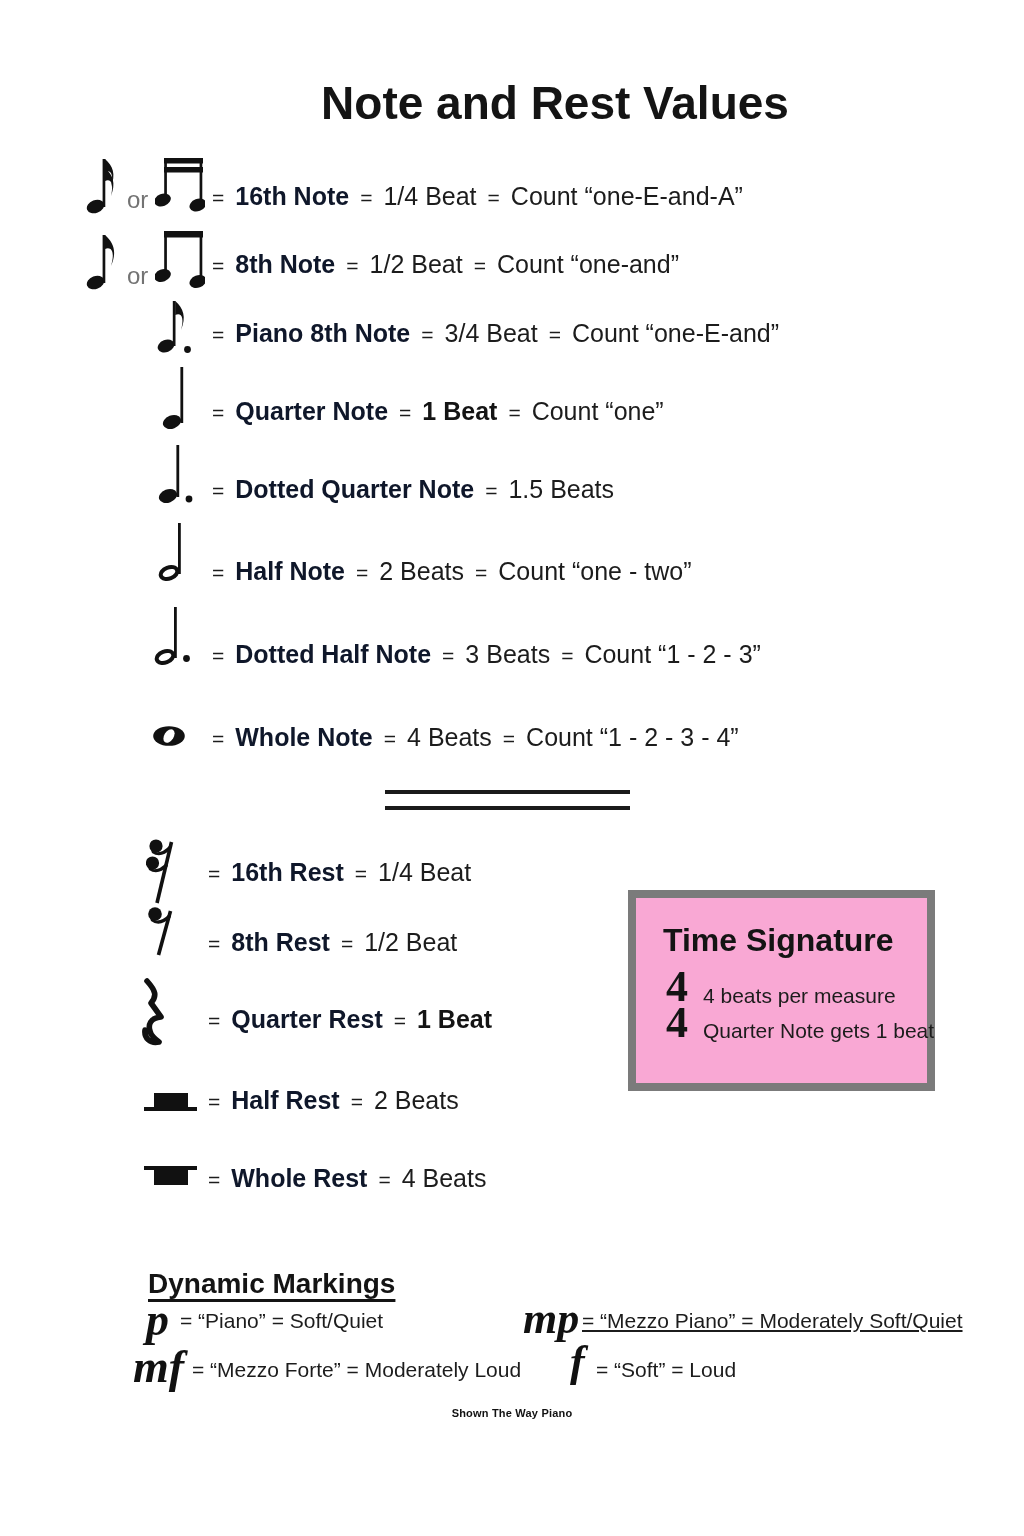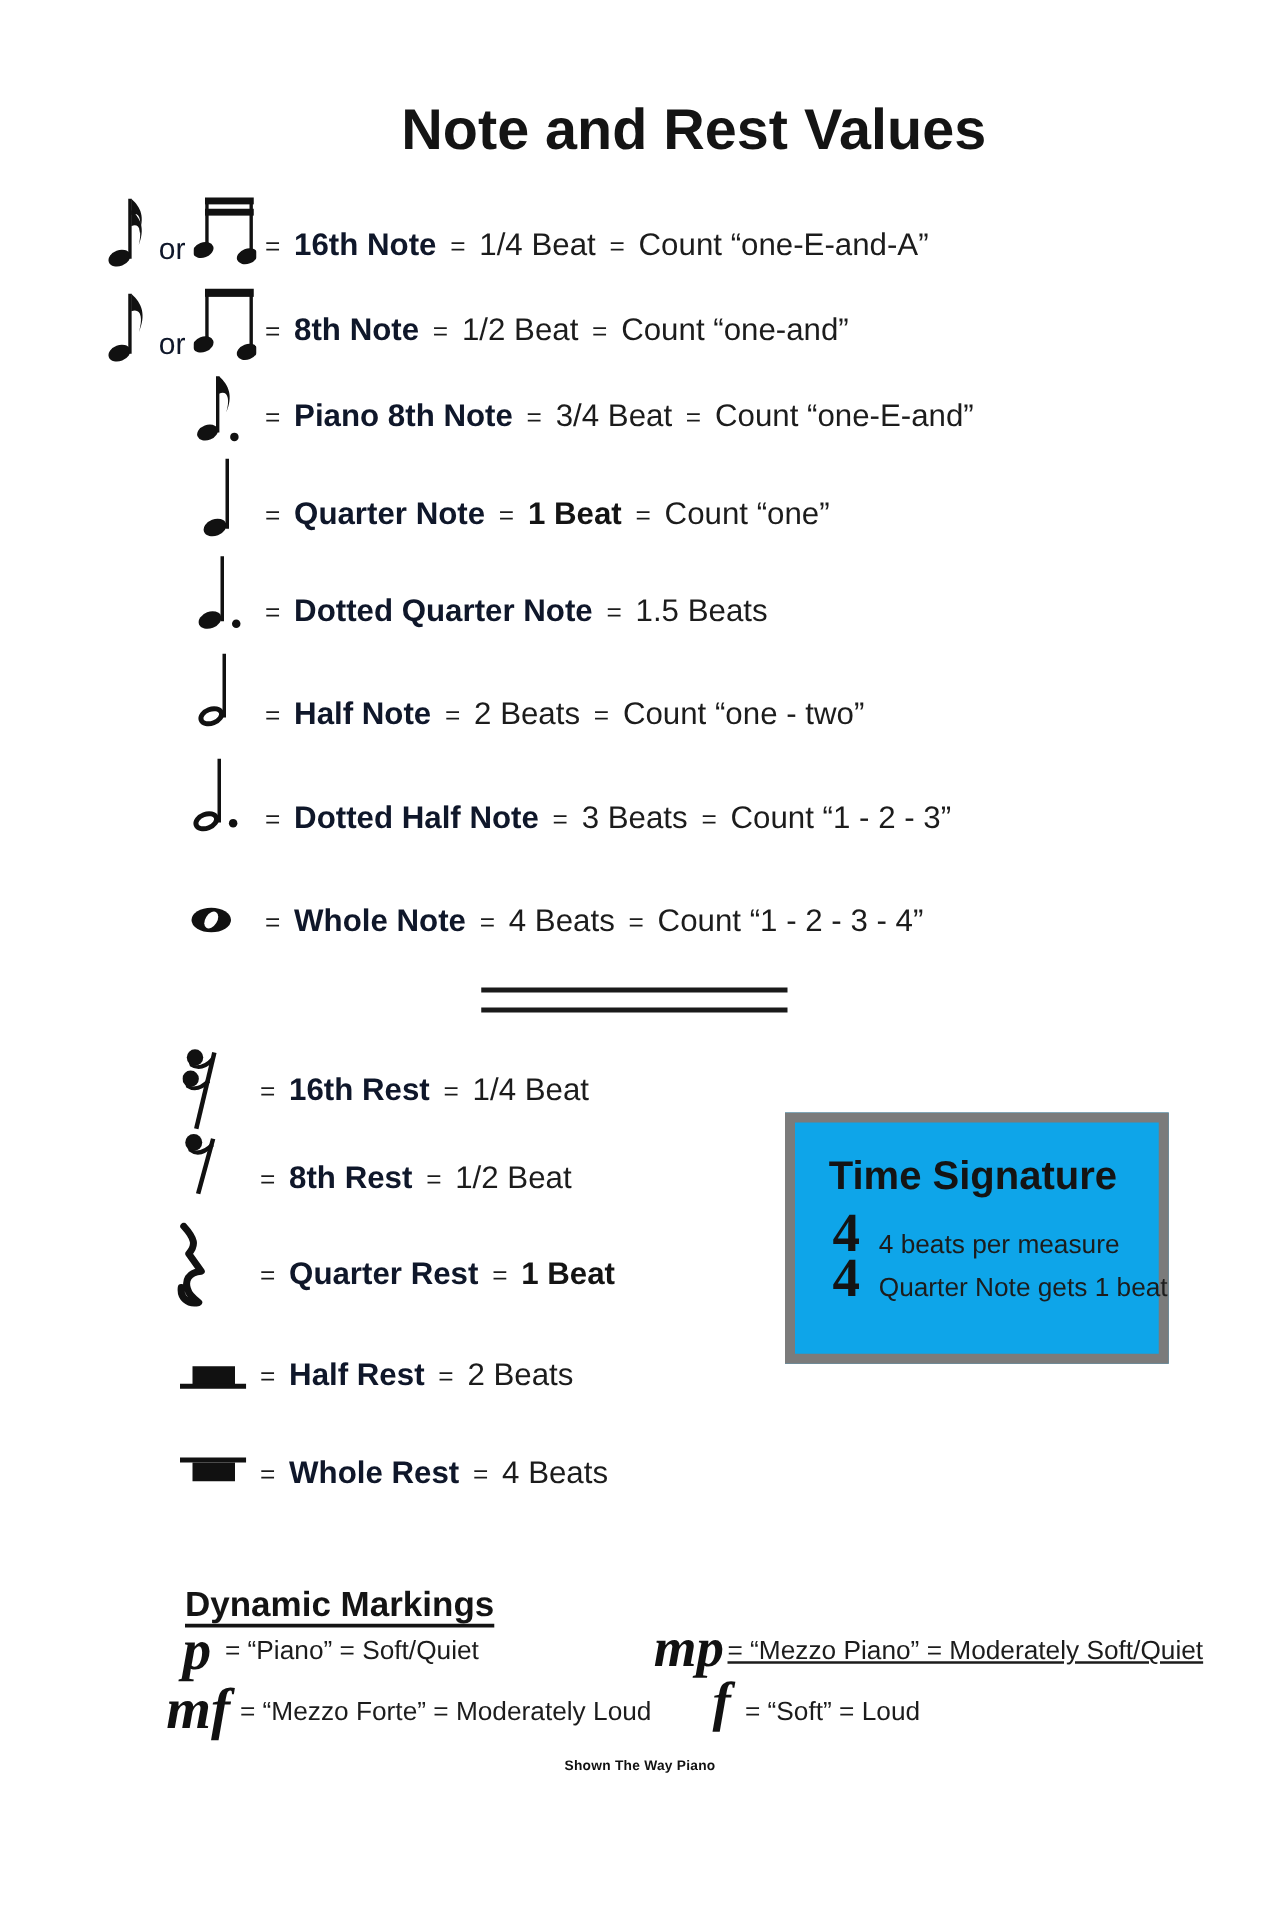--- a/index.html
+++ b/index.html
@@ -2,30 +2,30 @@
 <html><head>
 <meta charset="utf-8">
 <style>
   html,body{margin:0;padding:0;background:#ffffff;}
   .page{position:relative;width:1024px;height:1536px;background:#ffffff;overflow:hidden;
         font-family:"Liberation Sans",sans-serif;color:#1b1b1b;}
   .title{position:absolute;left:0;top:76px;width:100%;text-align:center;
          font-size:46px;font-weight:800;color:#141414;letter-spacing:0px;padding-left:43px;}
   .sym{position:absolute;display:flex;align-items:flex-end;gap:7px;}
   .sym svg{display:block;}
-  .or{font-size:24px;line-height:1;padding-bottom:2px;color:#0f172a;}
+  .or{font-size:24px;line-height:1;padding-bottom:2px;color:#737373;}
   .rowtext{position:absolute;display:flex;align-items:baseline;white-space:nowrap;
            font-size:25px;line-height:30px;color:#1c1c1c;}
   .rowtext .eq{font-size:21px;margin:0 11px;color:#1c1c1c;}
   .rowtext .eq:first-child{margin-left:0;}
   .name{font-weight:700;color:#0f172a;}
   .b{font-weight:700;color:#141414;}
   .divider{position:absolute;left:385px;width:245px;height:4px;background:#1a1a1a;}
   .ts-box{position:absolute;left:628px;top:890px;width:307px;height:201px;
-          border:8px solid #7b7b7b;background:#0ea5e9;box-sizing:border-box;padding-left:15px;}
+          border:8px solid #7b7b7b;background:#f9a8d4;box-sizing:border-box;padding-left:15px;}
   .ts-title{position:absolute;left:27px;top:24px;font-size:32px;font-weight:800;color:#141414;}
   .ts-num{position:absolute;left:18px;top:71px;width:46px;text-align:center;
           font-family:"Liberation Serif",serif;font-weight:700;font-size:44px;line-height:36px;color:#141414;}
   .ts-line{position:absolute;left:67px;font-size:21px;color:#1c1c1c;white-space:nowrap;}
   .dyn-head{position:absolute;left:148px;top:1248px;font-size:28px;font-weight:800;color:#141414;
             text-decoration:underline;text-decoration-thickness:3px;text-underline-offset:6px;margin-top:20px;}
   .dyn-sym{position:absolute;font-family:"Liberation Serif",serif;font-style:italic;
            font-weight:600;color:#111;line-height:1;}
   .dyn-text{position:absolute;font-size:21px;line-height:26px;color:#1c1c1c;white-space:nowrap;}
   .footer{position:absolute;left:0;top:1407px;width:100%;text-align:center;

